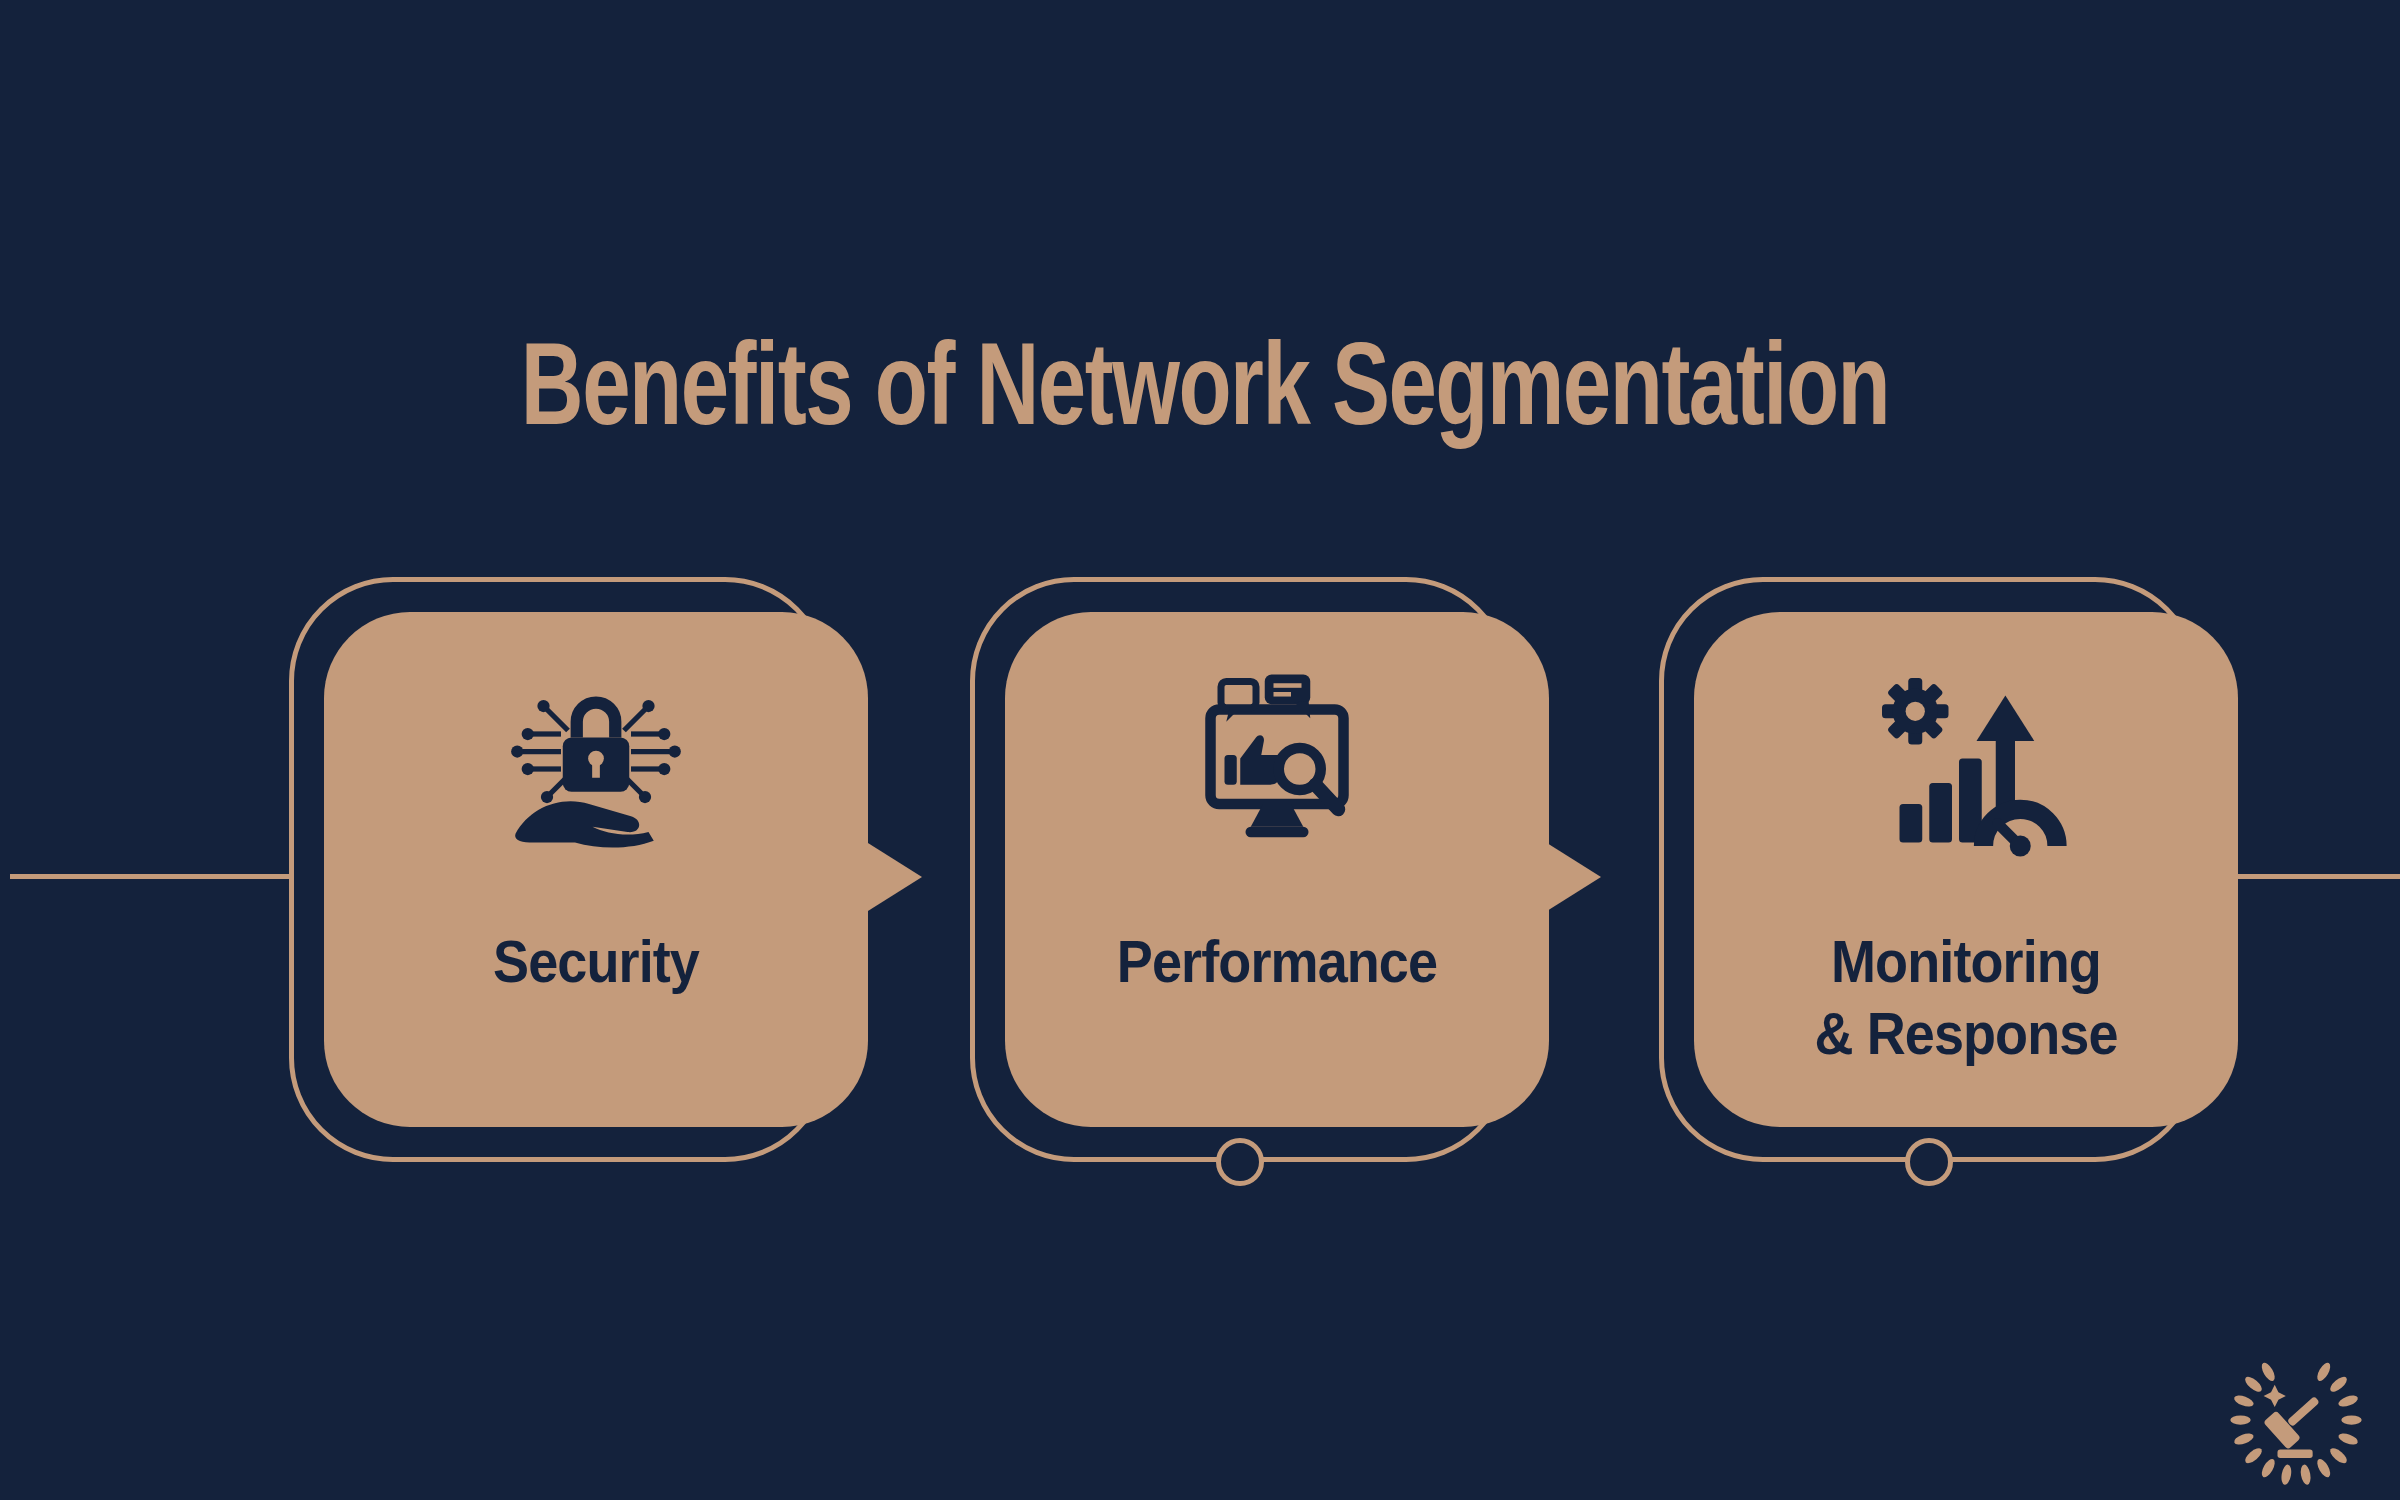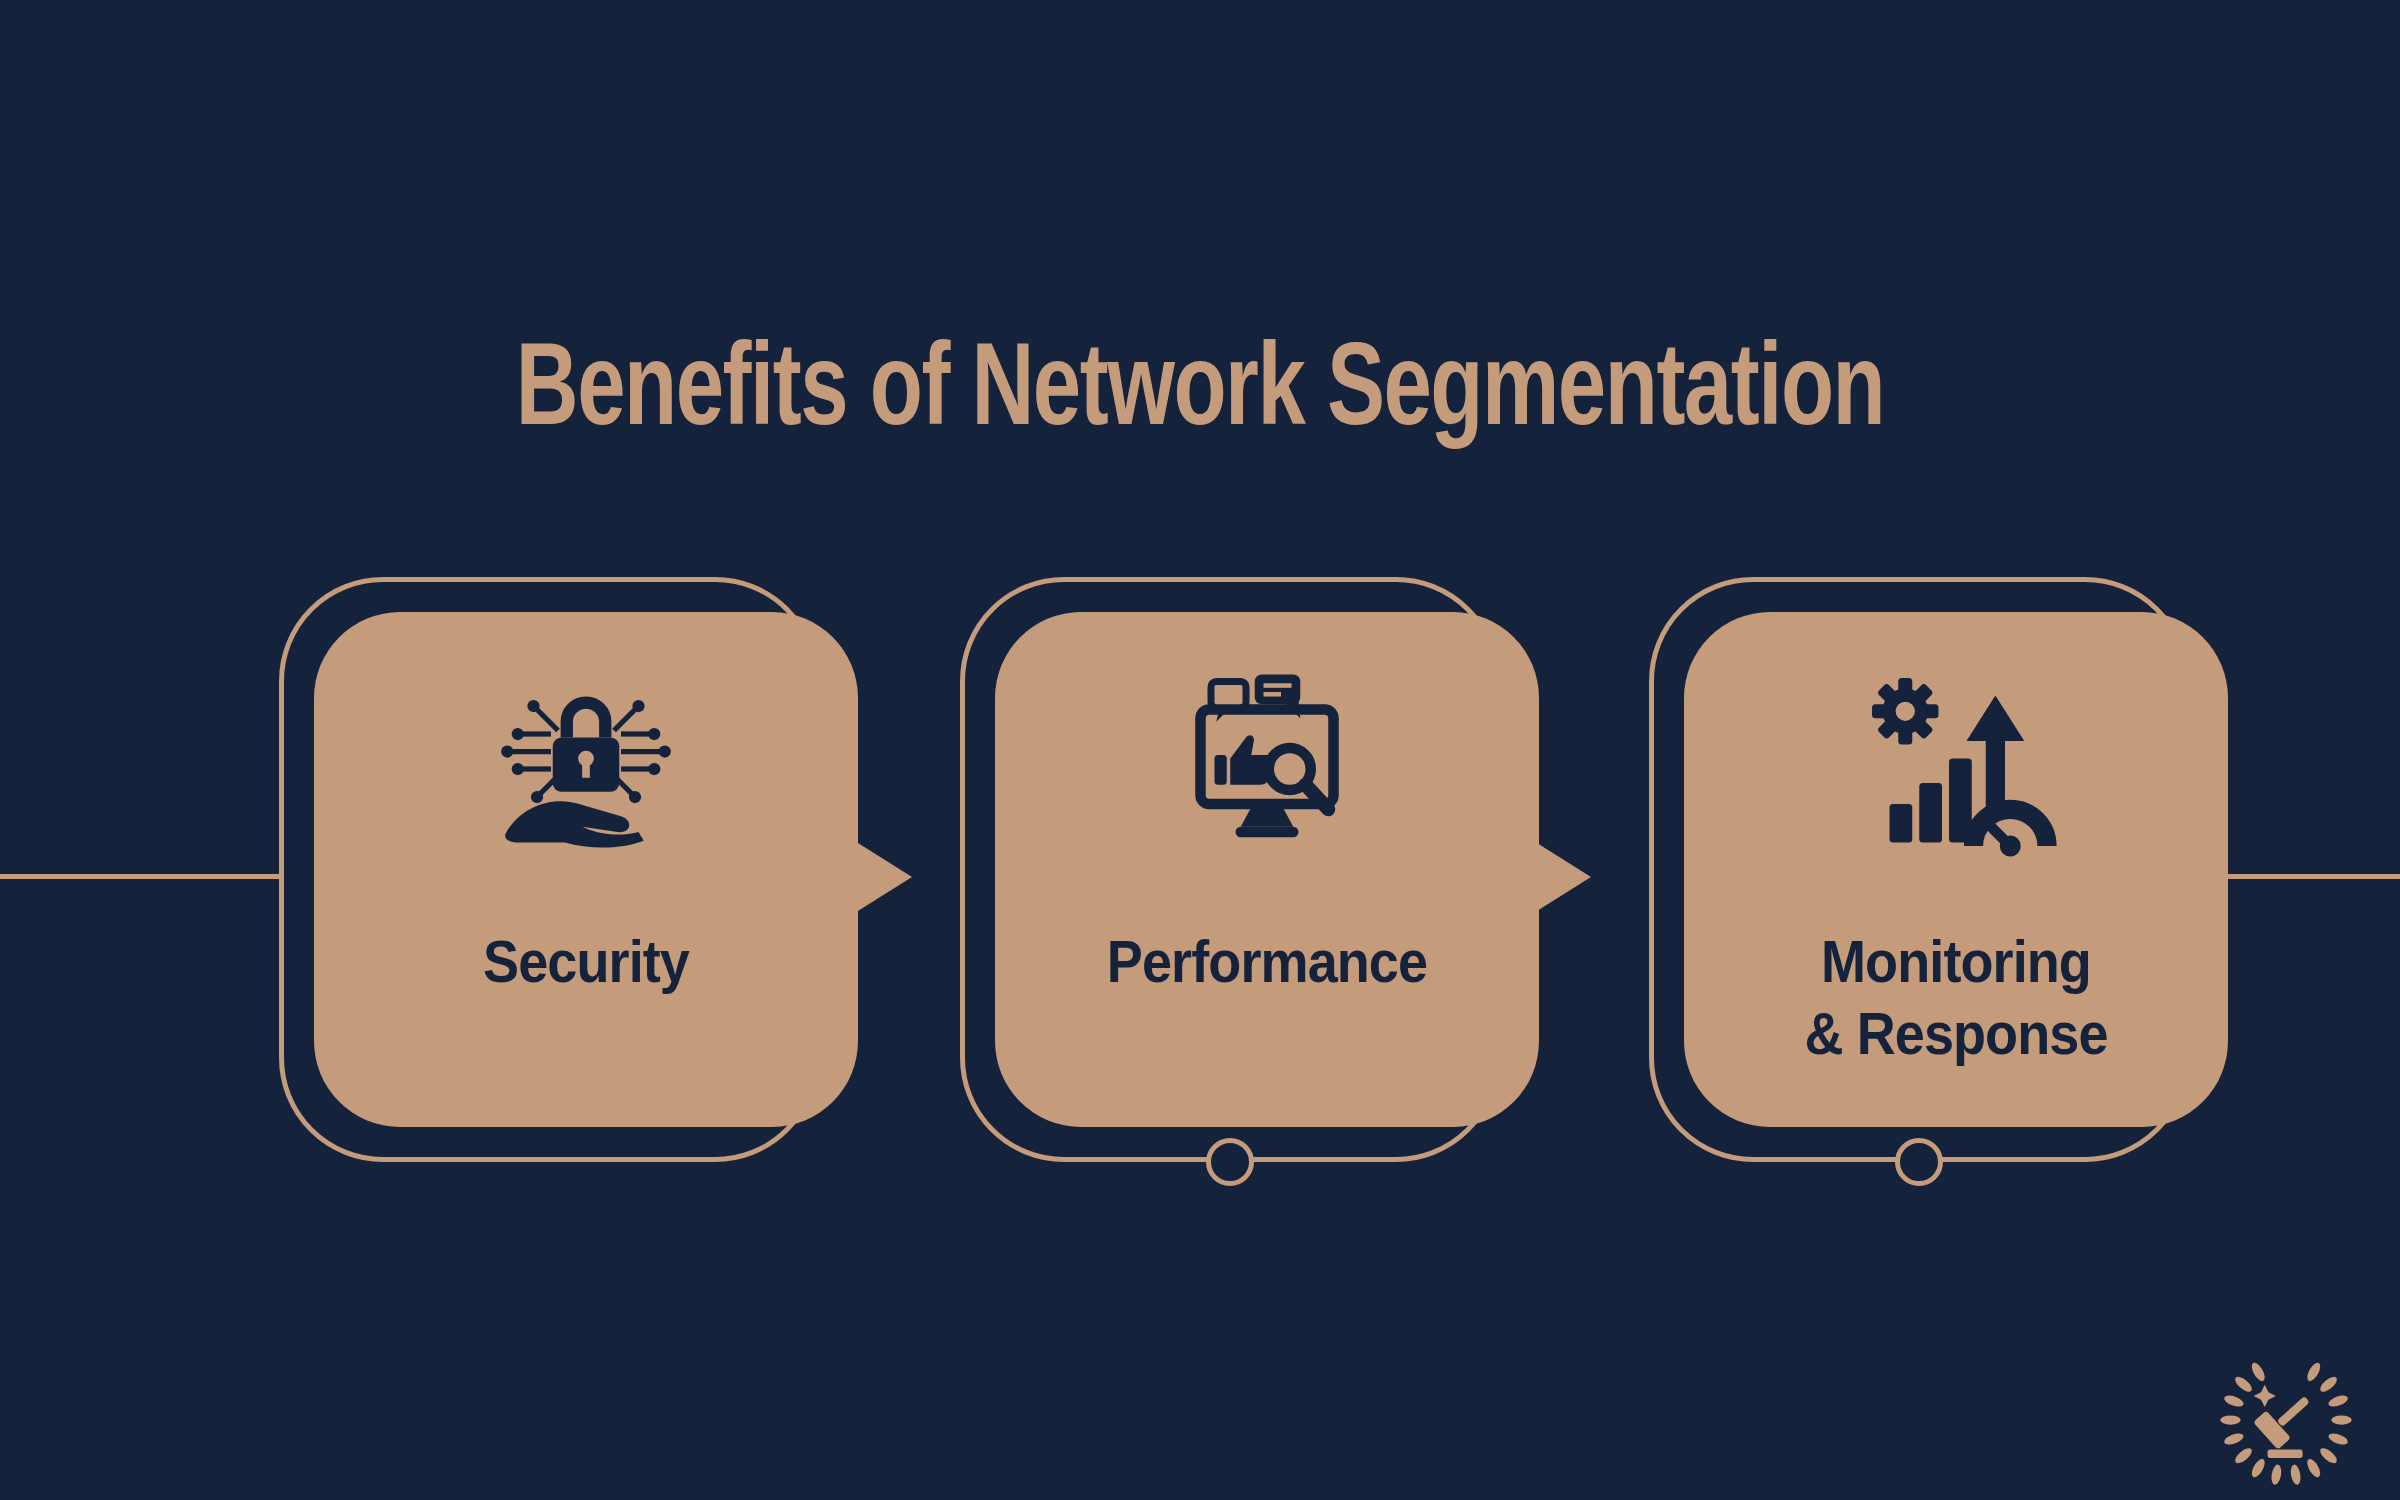--- a/index.html
+++ b/index.html
@@ -2,21 +2,21 @@
 <html style="--background: #14223C; --accent: #C49B7B; --card_text: #14223C;"><head>
 <meta charset="utf-8">
 <style>
   html, body { margin: 0; padding: 0; }
   body {
     width: 2400px; height: 1500px;
     background: var(--background, #14223C);
     position: relative; overflow: hidden;
     font-family: "Liberation Sans", sans-serif;
   }
-  .stage { position: absolute; inset: 0; }
+  .stage { position: absolute; inset: 0; margin-left: 10px; }
 
   .title {
     position: absolute; top: 326px; left: 0; width: 100%;
     text-align: center;
     color: var(--accent, #C49B7B);
     font-size: 116px; font-weight: 700; letter-spacing: -2px;
     line-height: 1;
     transform: scaleX(.75);
   }
 

